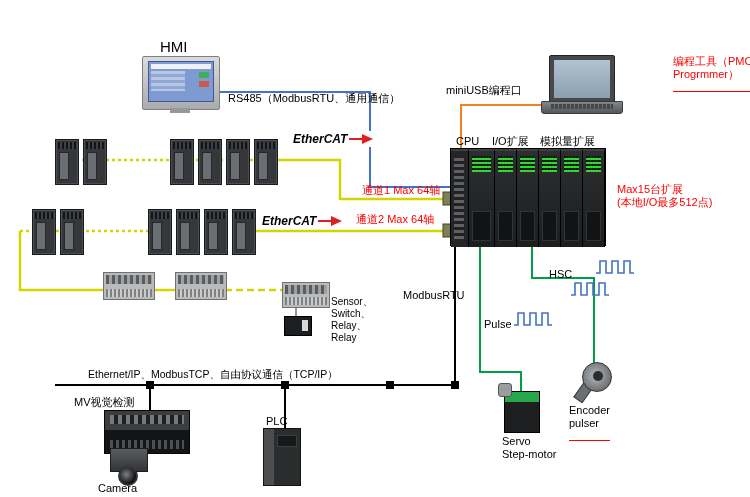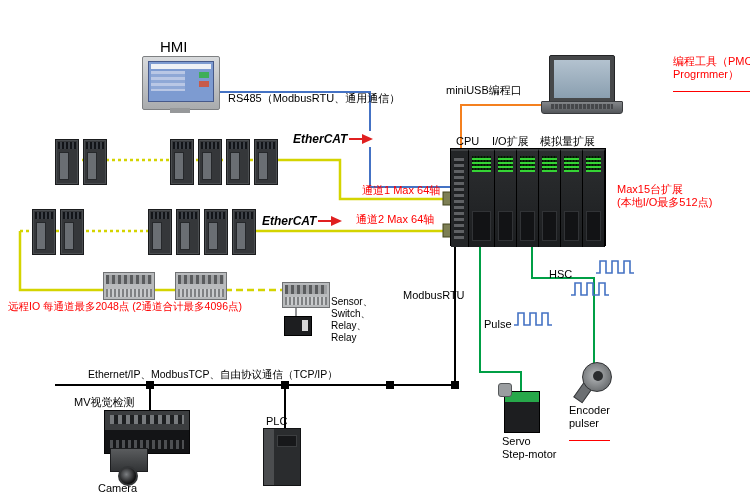--- a/index.html
+++ b/index.html
@@ -251,21 +251,20 @@
   <div class="lbl" style="left:540px;top:135px">模拟量扩展</div>
 
   <div class="lbl red two-line" style="left:617px;top:183px">
     <span>Max15台扩展</span>
     <span>(本地I/O最多512点)</span>
   </div>
 
   <div class="lbl red" style="left:362px;top:184px">通道1  Max 64轴</div>
   <div class="lbl red" style="left:356px;top:213px">通道2  Max 64轴</div>
 
-  <div class="lbl red" style="left:8px;top:300px;font-size:10.5px">远程IO  每通道最多2048点 (2通道合计最多4096点)</div>
 
   <div class="lbl sm two-line" style="left:331px;top:296px">
     <span>Sensor、</span>
     <span>Switch、</span>
     <span>Relay、</span>
     <span>Relay</span>
   </div>
 
   <div class="lbl" style="left:403px;top:289px">ModbusRTU</div>
   <div class="lbl" style="left:484px;top:318px">Pulse</div>

